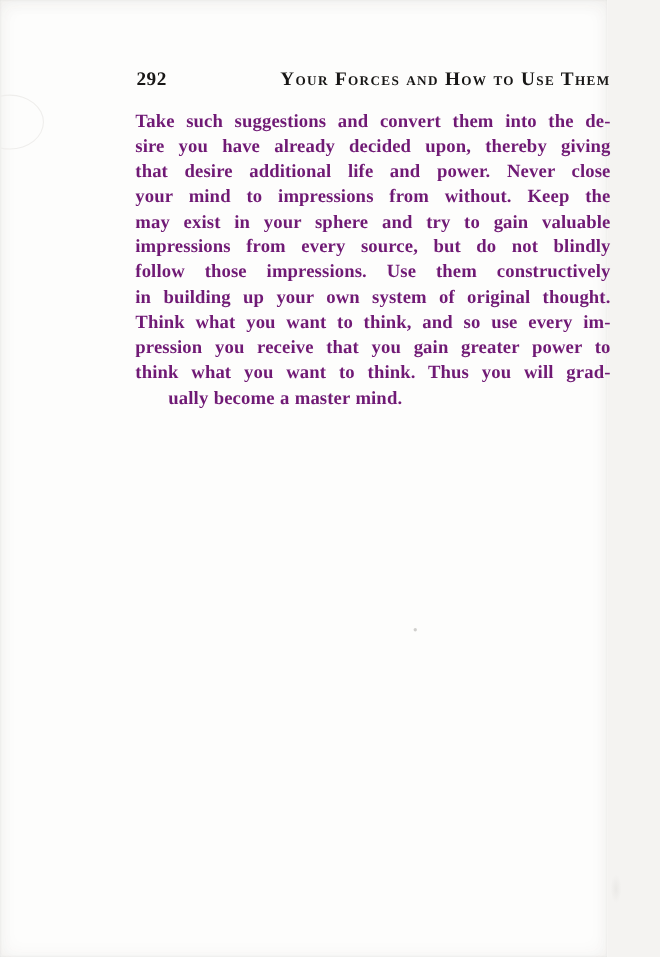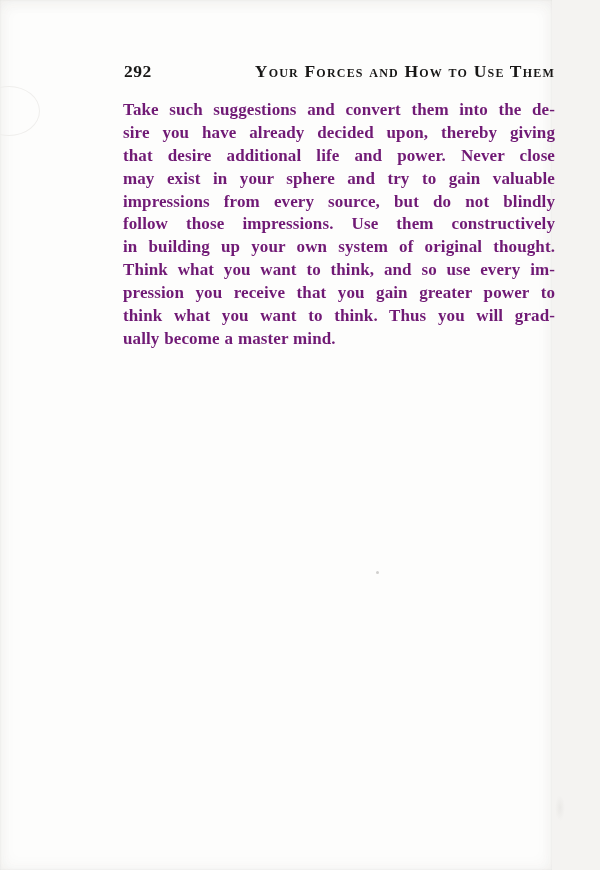--- a/index.html
+++ b/index.html
@@ -96,39 +96,41 @@
     letter-spacing: 0.1px;
     word-spacing: 0.5px;
     text-align: justify;
     text-align-last: justify;
     overflow: hidden;
     white-space: nowrap;
   }
   .text-line.last {
     text-align-last: left;
     white-space: normal;
+    margin-left: 30px;
   }
 </style>
 </head>
 <body>
 
 <div class="page">
 
   <div class="artifact-arc"></div>
 
   <div class="running-header">
     <span class="page-number">292</span>
     <span class="running-title">Your Forces and How to Use Them</span>
   </div>
 
   <div class="body-text">
 
   <div class="text-line">Take such suggestions and convert them into the de-</div>
       <div class="text-line">sire you have already decided upon, thereby giving</div>
       <div class="text-line">that desire additional life and power.  Never close</div>
+      <div class="text-line">your mind to impressions from without.  Keep the</div>
       <div class="text-line">may exist in your sphere and try to gain valuable</div>
       <div class="text-line">impressions from every source, but do not blindly</div>
       <div class="text-line">follow those impressions.  Use them constructively</div>
       <div class="text-line">in building up your own system of original thought.</div>
       <div class="text-line">Think what you want to think, and so use every im-</div>
       <div class="text-line">pression you receive that you gain greater power to</div>
       <div class="text-line">think what you want to think.  Thus you will grad-</div>
       <div class="text-line last">ually become a master mind.</div>
     </div>
 

